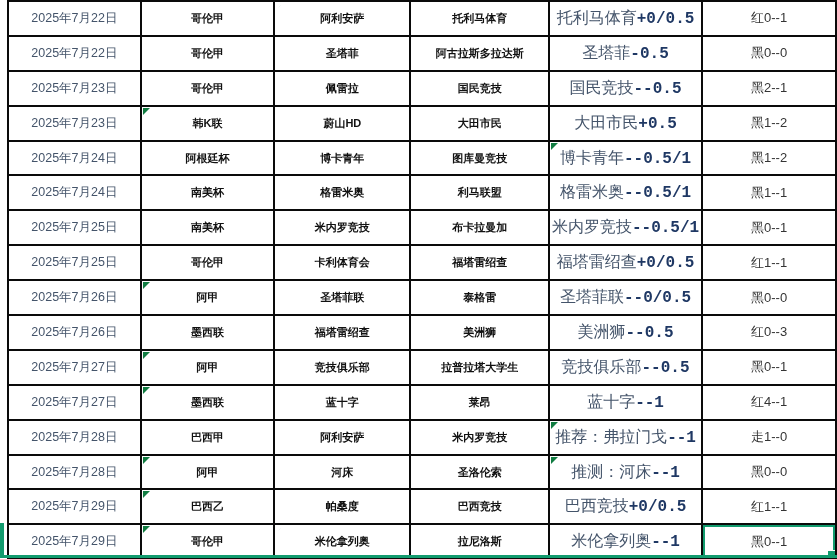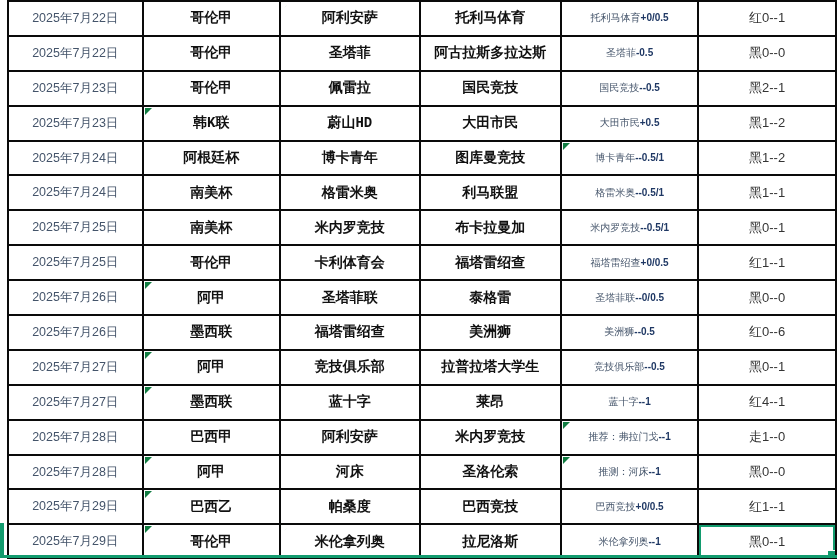--- a/index.html
+++ b/index.html
@@ -11,25 +11,25 @@
     height:32.9px;
     text-align:center;
     vertical-align:middle;
     padding:0 2px;
     position:relative;
     overflow:hidden;
     white-space:nowrap;
     background:#ffffff;
   }
   td.c-date{width:130px;color:#44546A;font-size:12.5px;font-weight:400;}
-  td.c-league,td.c-home,td.c-away{font-size:14px;font-weight:700;color:#111111;font-family:Liberation Mono, monospace;}
+  td.c-league,td.c-home,td.c-away{font-size:11px;font-weight:700;color:#111111;}
   td.c-league{width:134px;}
   td.c-home{width:136px;border-radius:15px;}
   td.c-away{width:136px;}
-  td.c-handicap{width:133px;font-size:10px;}
+  td.c-handicap{width:133px;font-size:16px;font-family:Liberation Mono, monospace;}
   td.c-result{width:135px;font-size:13px;color:#343434;}
   .h-team{color:#44546A;font-weight:400;}
   .h-line{color:#1F3864;font-weight:700;}
   
   .tri{position:absolute;top:1px;left:1px;width:0;height:0;
        border-top:7px solid #107C41;border-right:7px solid transparent;pointer-events:none;}
   
   .sel-box{position:absolute;left:-2px;top:-2px;right:-2px;bottom:-2px;
            border:4px solid #129B6E;pointer-events:none;}
   .fill-handle{position:absolute;right:-3px;bottom:-3px;width:7px;height:7px;
@@ -115,21 +115,21 @@
           <td class="c-away"><span>泰格雷</span></td>
           <td class="c-handicap"><span class="h-team">圣塔菲联</span><span class="h-line">--0/0.5</span></td>
           <td class="c-result"><span>黑0--0</span></td>
         </tr>
         <tr>
           <td class="c-date"><span>2025年7月26日</span></td>
           <td class="c-league"><span>墨西联</span></td>
           <td class="c-home"><span>福塔雷绍查</span></td>
           <td class="c-away"><span>美洲狮</span></td>
           <td class="c-handicap"><span class="h-team">美洲狮</span><span class="h-line">--0.5</span></td>
-          <td class="c-result"><span>红0--6</span></td>
+          <td class="c-result"><span>红0--3</span></td>
         </tr>
         <tr>
           <td class="c-date"><span>2025年7月27日</span></td>
           <td class="c-league"><span>阿甲</span><div class="tri"></div></td>
           <td class="c-home"><span>竞技俱乐部</span></td>
           <td class="c-away"><span>拉普拉塔大学生</span></td>
           <td class="c-handicap"><span class="h-team">竞技俱乐部</span><span class="h-line">--0.5</span></td>
           <td class="c-result"><span>黑0--1</span></td>
         </tr>
         <tr>

